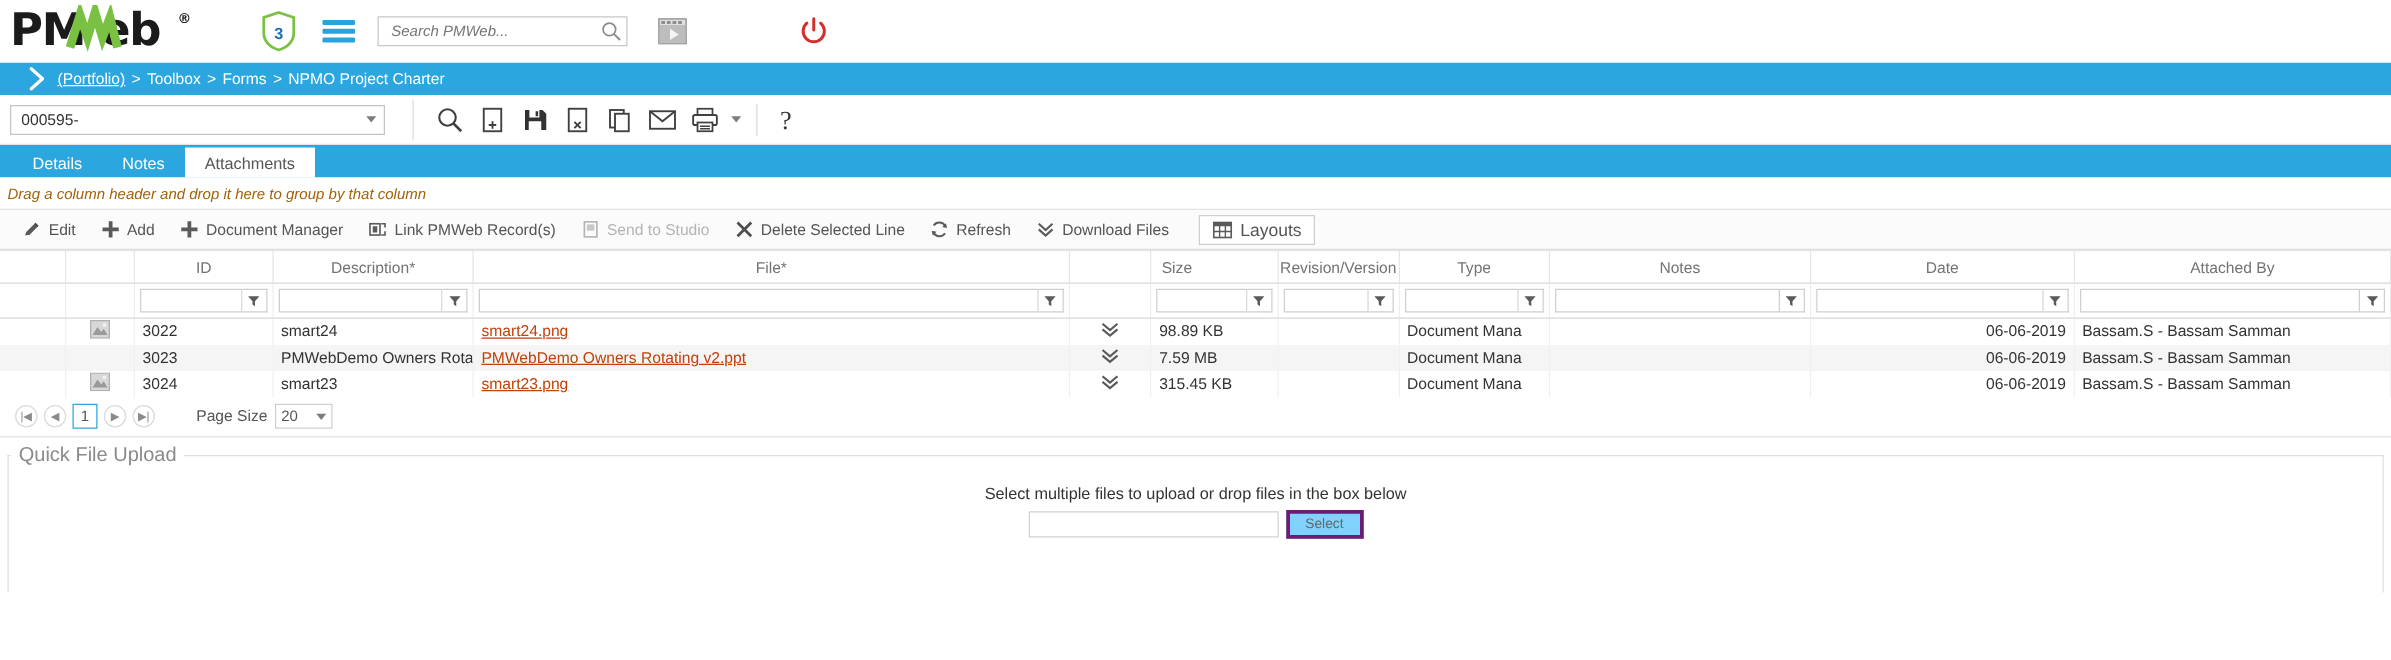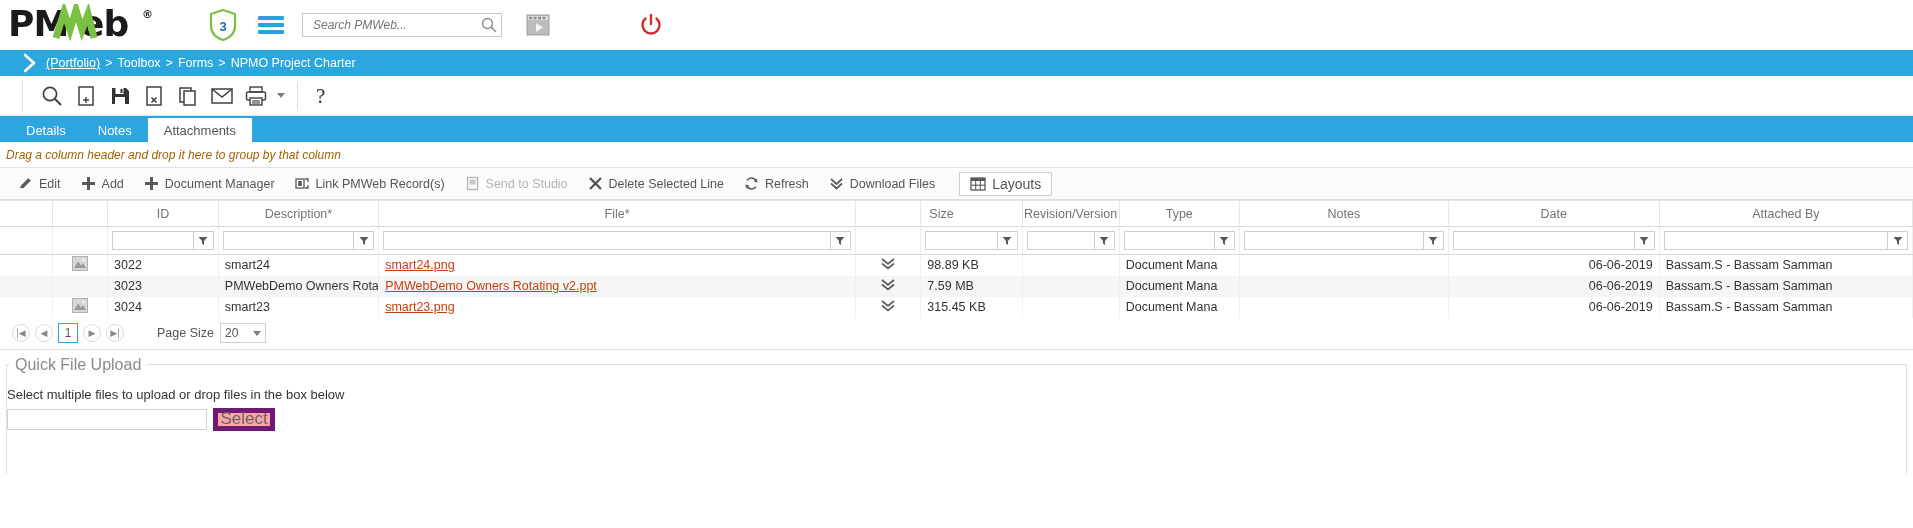--- a/index.html
+++ b/index.html
@@ -256,33 +256,33 @@
     border-right: 1px solid #e0e0e0;
     position: relative;
     height: 110px;
   }
   .qfu-legend {
     position: absolute; top: -9px; left: 2px;
     background: #ffffff; padding: 0 6px;
     font-size: 16px; color: #8a8a8a;
   }
   .qfu-inner {
-    display: flex; flex-direction: column; align-items: flex-start;
+    display: flex; flex-direction: column; align-items: center;
     padding-top: 22px;
   }
   .qfu-text { font-size: 13px; color: #333; margin-bottom: 6px; }
   .qfu-row { display: flex; align-items: center; }
   .qfu-input {
     width: 200px; height: 21px; border: 1px solid #d2d2d2; background: #fff;
   }
   .qfu-select {
     width: 62px; height: 23px; margin-left: 6px;
-    border: 5px solid #701a75; background: #fca5a5;
+    border: 3px solid #701a75; background: #7dd3fc;
     display: flex; align-items: center; justify-content: center;
-    font-size: 17px; color: #666; cursor: pointer;
+    font-size: 11px; color: #666; cursor: pointer;
   }
 </style>
 </head>
 <body>
 
 <div class="topbar">
 
   <div class="logo">
     <svg class="logo-svg" width="176" height="42" viewBox="0 0 176 42">
       <text x="0" y="32" font-family="DejaVu Sans, sans-serif" font-size="36" font-weight="bold" fill="#1b1b1b">PM</text>
@@ -342,20 +342,24 @@
   <a href="#">(Portfolio)</a>
   <span class="bc-sep">&gt;</span>
   <span>Toolbox</span>
   <span class="bc-sep">&gt;</span>
   <span>Forms</span>
   <span class="bc-sep">&gt;</span>
   <span>NPMO Project Charter</span>
 </div>
 
 <div class="recordbar">
+  <div class="recordsel">
+    <span>000595-</span>
+    <span class="caret-down"></span>
+  </div>
 
   <div class="tool-icons">
     <div class="tbtn">
       <svg width="22" height="22" viewBox="0 0 22 22">
         <circle cx="9" cy="9" r="6.6" fill="none" stroke="#404040" stroke-width="1.7"></circle>
         <line x1="13.8" y1="13.8" x2="20" y2="20" stroke="#404040" stroke-width="2"></line>
       </svg>
     </div>
     <div class="tbtn">
       <svg width="22" height="22" viewBox="0 0 22 22">

